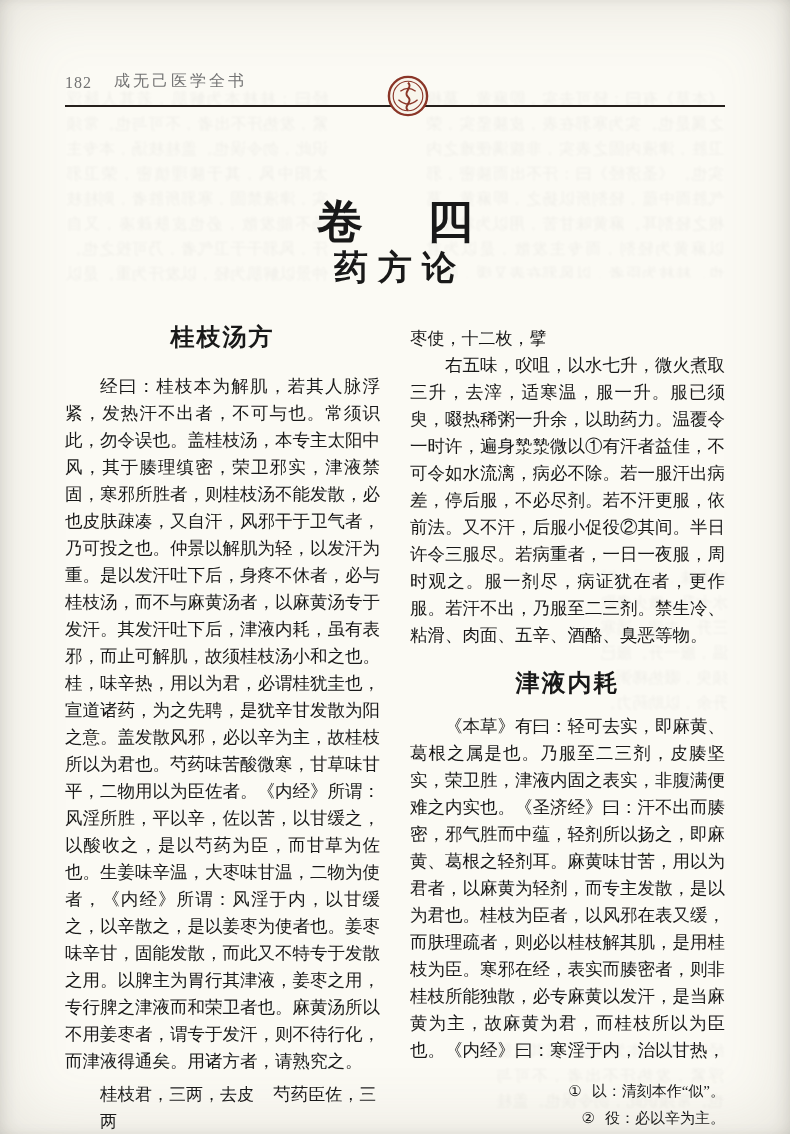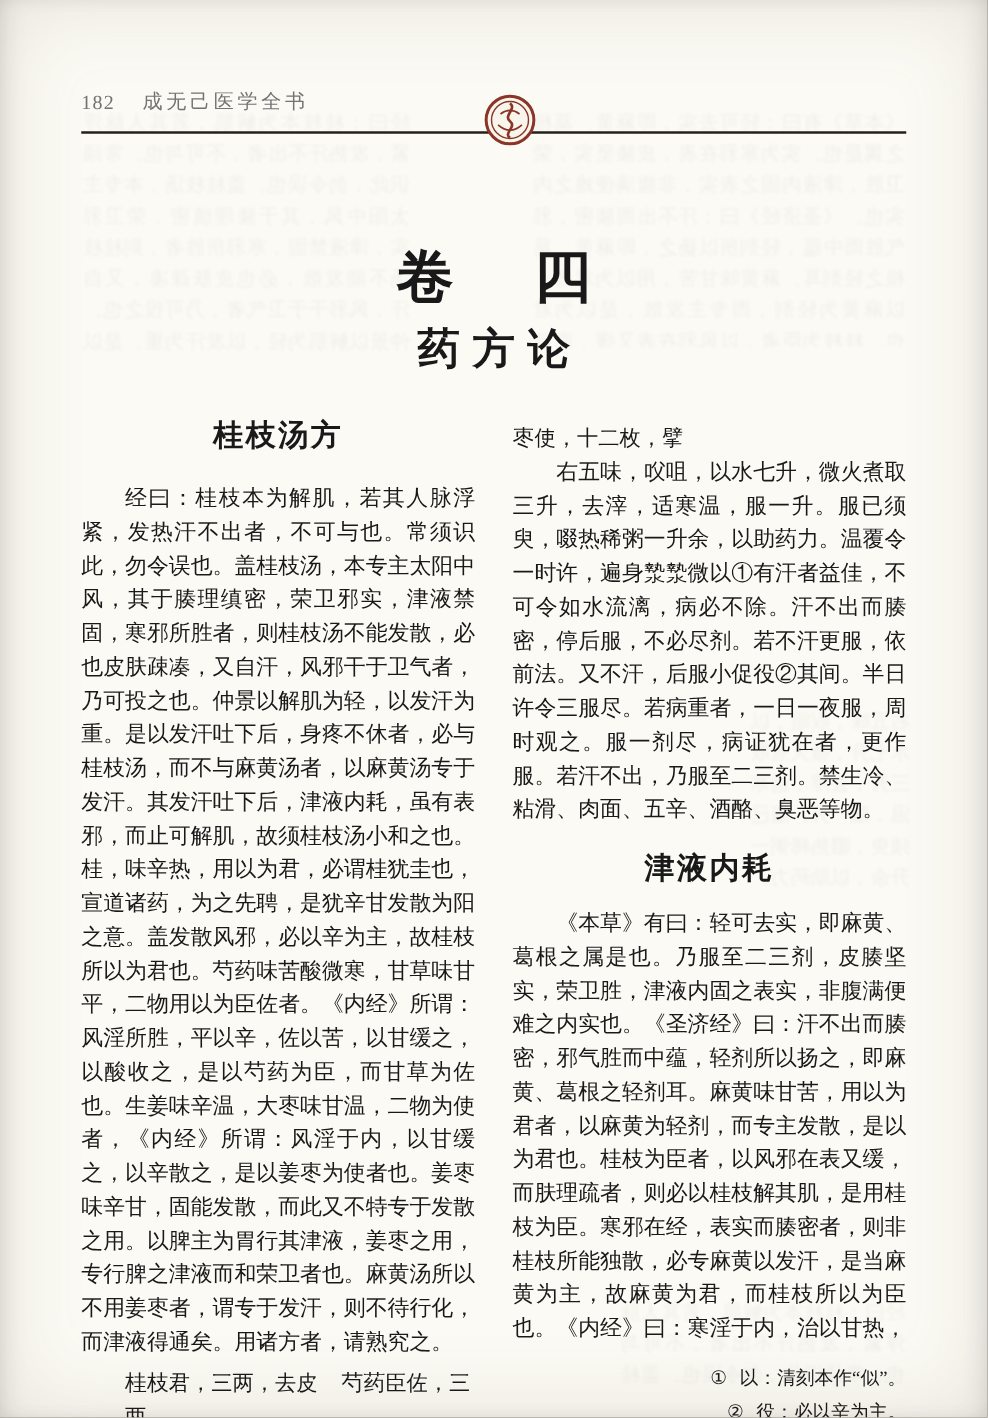--- a/index.html
+++ b/index.html
@@ -30,21 +30,21 @@
            font-size:16px; line-height:25px; text-align:justify; overflow:hidden;
            z-index:0; pointer-events:none; color:#333; }
   .bleed-a { top:86px;  left:66px;  width:262px; height:198px; }
   .bleed-b { top:86px;  right:66px; width:298px; height:192px; }
   .bleed-c { top:565px; right:62px; width:128px; height:148px; }
   .bleed-d { top:1038px; right:66px; width:228px; height:78px; }
   
   .titleblock { position:relative; z-index:1; text-align:center; margin-top:92px; }
   .volume { display:flex; justify-content:center; gap:64px;
             font-size:46px; font-weight:bold; line-height:1; }
-  .subtitle { margin-top:18px; font-size:34px; font-weight:bold; line-height:1;
+  .subtitle { margin-top:6px; font-size:34px; font-weight:bold; line-height:1;
               letter-spacing:10px; padding-left:10px; }
   
   .columns { position:relative; z-index:1; display:flex; gap:30px; margin-top:34px; }
   .col { width:315px; }
   .rh { font-size:24px; font-weight:bold; text-align:center; letter-spacing:2px;
         line-height:28px; margin:4px 0 22px; }
   .rh.mid { margin:20px 0 16px; }
   .body { font-size:17.5px; line-height:27px; text-align:justify; text-indent:2em; margin:0; }
   .fline { font-size:17.5px; line-height:26px; margin-top:6px; }
   .fline.ind { padding-left:2em; }
@@ -99,21 +99,21 @@
       <div class="fline ind">
         <span>甘草</span><span class="fn-note">臣佐，二两，炙</span><span class="gap">生姜</span><span class="fn-note">使，三两，切</span><span class="gap">大</span>
       </div>
     </div>
 
     <div class="col">
       <div class="fline">
         <span>枣</span><span class="fn-note">使，十二枚，擘</span>
       </div>
 
-      <p class="body">右五味，㕮咀，以水七升，微火煮取三升，去滓，适寒温，服一升。服已须臾，啜热稀粥一升余，以助药力。温覆令一时许，遍身漐漐微以①有汗者益佳，不可令如水流漓，病必不除。汗不出而腠密，停后服，不必尽剂。若不汗更服，依前法。又不汗，后服小促役②其间。半日许令三服尽。若病重者，一日一夜服，周时观之。服一剂尽，病证犹在者，更作服。若汗不出，乃服至二三剂。禁生冷、粘滑、肉面、五辛、酒酪、臭恶等物。</p>
+      <p class="body">右五味，㕮咀，以水七升，微火煮取三升，去滓，适寒温，服一升。服已须臾，啜热稀粥一升余，以助药力。温覆令一时许，遍身漐漐微以①有汗者益佳，不可令如水流漓，病必不除。若一服汗出病差，停后服，不必尽剂。若不汗更服，依前法。又不汗，后服小促役②其间。半日许令三服尽。若病重者，一日一夜服，周时观之。服一剂尽，病证犹在者，更作服。若汗不出，乃服至二三剂。禁生冷、粘滑、肉面、五辛、酒酪、臭恶等物。</p>
 
       <h3 class="rh mid">津液内耗</h3>
 
       <p class="body">《本草》有曰：轻可去实，即麻黄、葛根之属是也。乃服至二三剂，皮腠坚实，荣卫胜，津液内固之表实，非腹满便难之内实也。《圣济经》曰：汗不出而腠密，邪气胜而中蕴，轻剂所以扬之，即麻黄、葛根之轻剂耳。麻黄味甘苦，用以为君者，以麻黄为轻剂，而专主发散，是以为君也。桂枝为臣者，以风邪在表又缓，而肤理疏者，则必以桂枝解其肌，是用桂枝为臣。寒邪在经，表实而腠密者，则非桂枝所能独散，必专麻黄以发汗，是当麻黄为主，故麻黄为君，而桂枝所以为臣也。《内经》曰：寒淫于内，治以甘热，</p>
 
       <div class="footnotes">
         <div>
           <span class="fn-marker">①</span><span>以：清刻本作“似”。</span>
         </div>
         <div>

